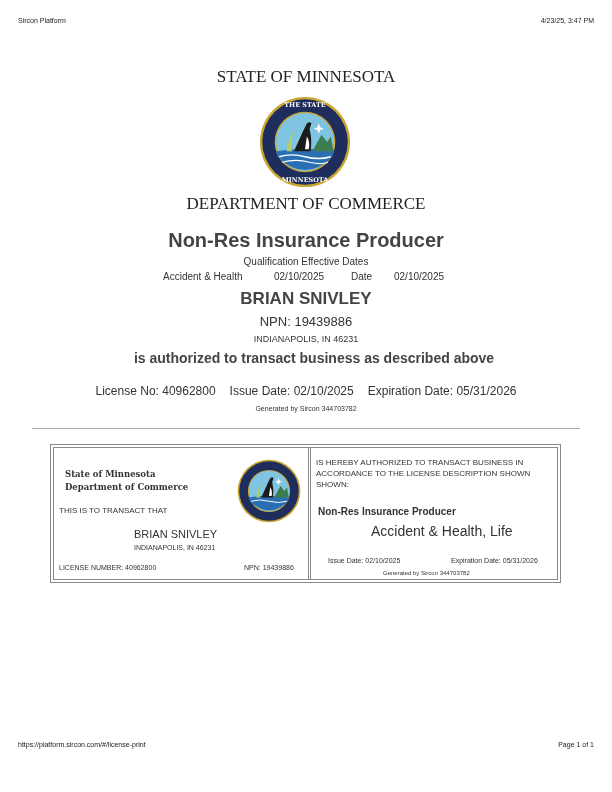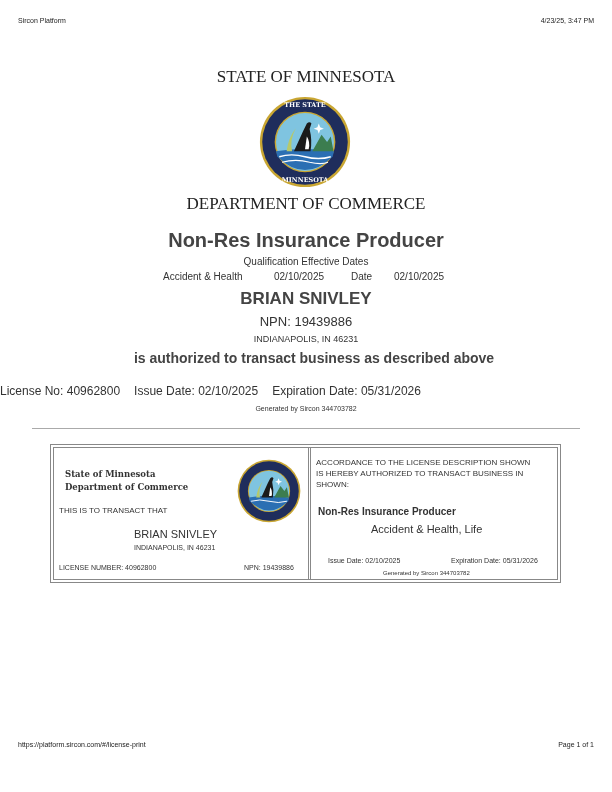--- a/index.html
+++ b/index.html
@@ -52,21 +52,21 @@
 <div class="abs" style="top:271px; left:394px; font-size:10px; color:#333;">02/10/2025</div>
 
 <div class="abs center" style="top:289px; font-size:17px; font-weight:bold; color:#444;">BRIAN SNIVLEY</div>
 
 <div class="abs center" style="top:314px; font-size:13px; color:#333;">NPN: 19439886</div>
 
 <div class="abs center" style="top:334px; font-size:9px; color:#333;">INDIANAPOLIS, IN 46231</div>
 
 <div class="abs center" style="top:350px; font-size:14px; font-weight:bold; color:#444;margin-left:8px;">is authorized to transact business as described above</div>
 
-<div class="abs" style="top:384px; left:0; width:612px; font-size:12px; color:#333; white-space:nowrap;">
+<div class="abs" style="top:384px; left:0; width:612px; text-align:center; font-size:12px; color:#333; white-space:nowrap;">
   <span>License No: 40962800</span><span style="display:inline-block; width:14px;"></span><span>Issue Date: 02/10/2025</span><span style="display:inline-block; width:14px;"></span><span>Expiration Date: 05/31/2026</span>
 </div>
 
 <div class="abs center" style="top:405px; font-size:7px; color:#333;">Generated by Sircon 344703782</div>
 
 <div class="abs" style="top:428px; left:32px; width:548px; height:1px; background:#aaaaaa;"></div>
 
 <div class="card-outer">
   <div class="card-inner">
     <div class="divider"></div>
@@ -92,26 +92,26 @@
       </svg>
     </div>
 
     <div class="abs" style="left:5px; top:58px; font-size:8px; color:#333;">THIS IS TO TRANSACT THAT</div>
     <div class="abs" style="left:80px; top:80px; font-size:11px; color:#333;">BRIAN SNIVLEY</div>
     <div class="abs" style="left:80px; top:96px; font-size:7px; color:#333;">INDIANAPOLIS, IN 46231</div>
     <div class="abs" style="left:5px; top:116px; font-size:7px; color:#333;">LICENSE NUMBER: 40962800</div>
     <div class="abs" style="left:190px; top:116px; font-size:7px; color:#333;">NPN: 19439886</div>
 
     <div class="abs" style="left:262px; top:9px; font-size:8px; color:#333; line-height:11px;">
+      <div>IS HEREBY AUTHORIZED TO TRANSACT BUSINESS IN</div>
       <div>ACCORDANCE TO THE LICENSE DESCRIPTION SHOWN</div>
-      <div>IS HEREBY AUTHORIZED TO TRANSACT BUSINESS IN</div>
       <div>SHOWN:</div>
     </div>
     <div class="abs" style="left:264px; top:58px; font-size:10px; font-weight:bold; color:#333;">Non-Res Insurance Producer</div>
-    <div class="abs" style="left:317px; top:75px; font-size:11px; color:#333;">Accident &amp; Health, Life</div>
+    <div class="abs" style="left:317px; top:75px; font-size:14px; color:#333;">Accident &amp; Health, Life</div>
     <div class="abs" style="left:274px; top:109px; font-size:7px; color:#333;">Issue Date: 02/10/2025</div>
     <div class="abs" style="left:397px; top:109px; font-size:7px; color:#333;">Expiration Date: 05/31/2026</div>
     <div class="abs" style="left:329px; top:122px; font-size:6px; color:#333;">Generated by Sircon 344703782</div>
   </div>
 </div>
 
 <div class="abs" style="left:18px; top:741px; font-size:7px; color:#222;">https://platform.sircon.com/#/license-print</div>
 <div class="abs" style="right:18px; top:741px; font-size:7px; color:#222;">Page 1 of 1</div>
 
 </body></html>

